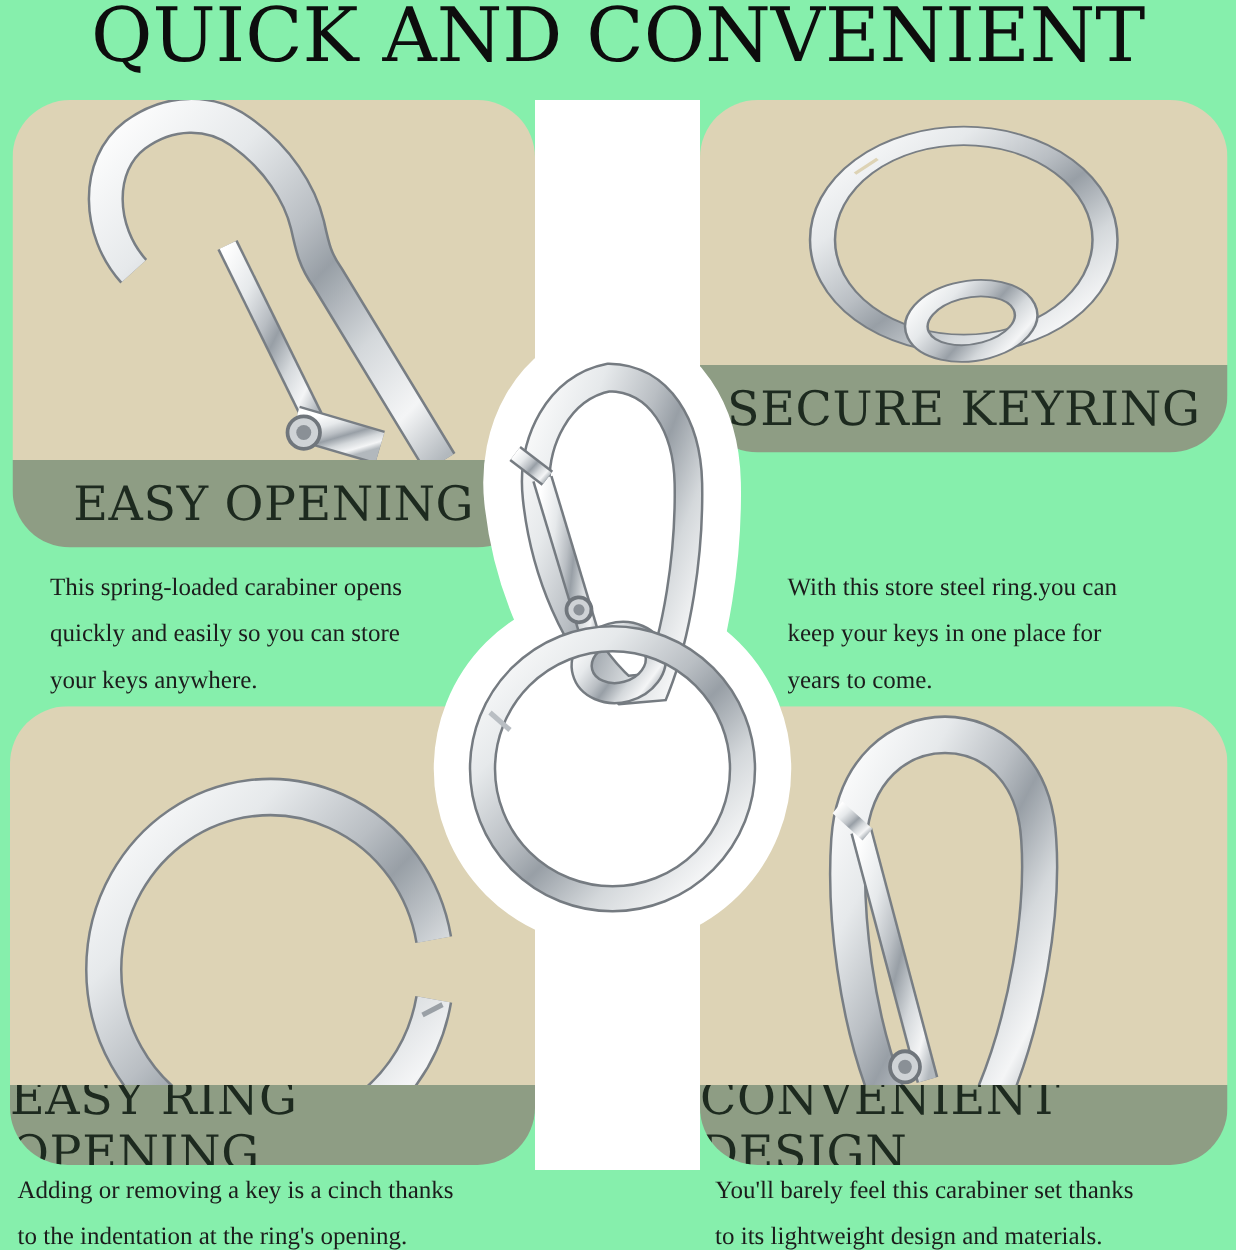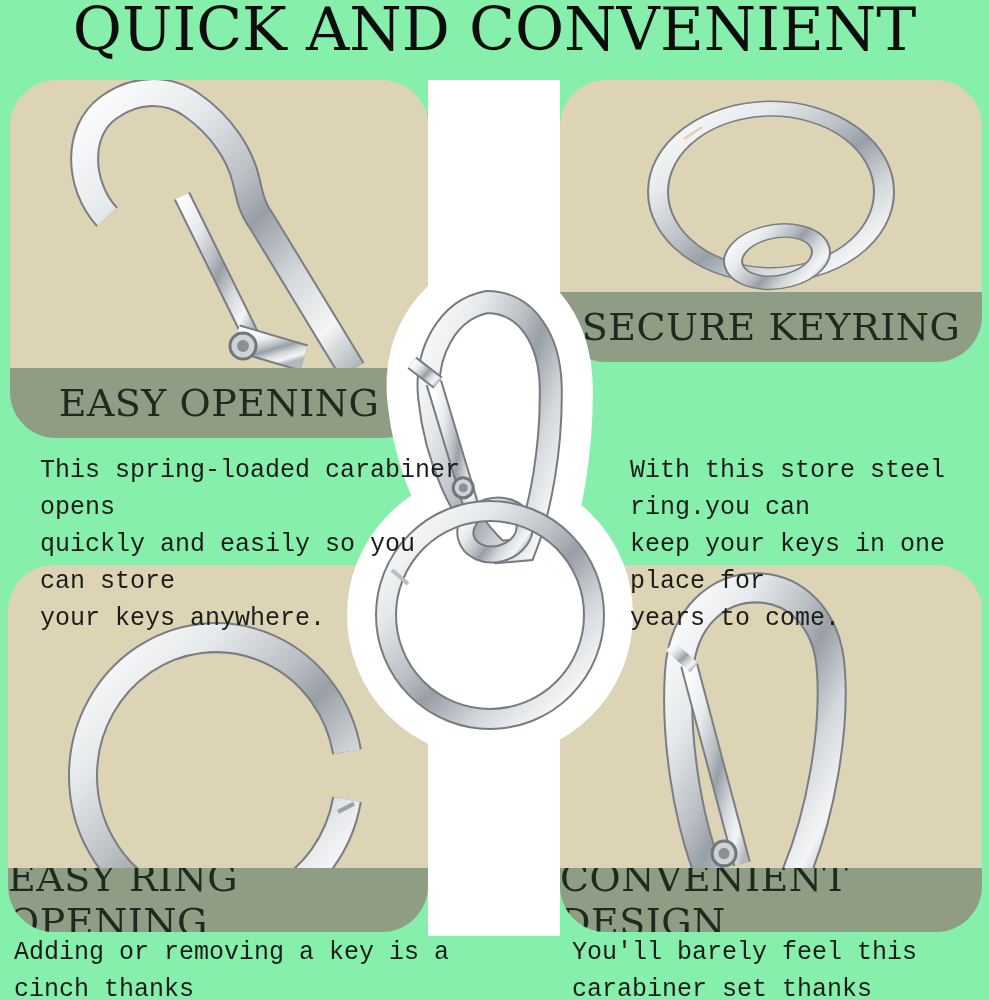--- a/index.html
+++ b/index.html
@@ -13,22 +13,22 @@
   .card-tl{left:10px;top:80px;width:418px;height:358px;}
   .card-tr{left:560px;top:80px;width:422px;height:282px;}
   .card-bl{left:8px;top:565px;width:420px;height:367px;}
   .card-br{left:560px;top:565px;width:422px;height:367px;}
   .photo{flex:1 1 auto;background:#ddd3b5;position:relative;}
   .photo svg{position:absolute;left:0;top:0;width:100%;height:100%;display:block;}
   .banner{flex:0 0 auto;background:#8e9d84;display:flex;align-items:center;justify-content:center;}
   .card-tl .banner,.card-tr .banner{height:70px;}
   .card-bl .banner,.card-br .banner{height:64px;}
   .banner span{font-family:"DejaVu Serif",serif;font-size:38px;letter-spacing:0.5px;color:#1d2a1f;}
-  .desc{position:absolute;margin:0;z-index:4;font-family:Liberation Mono, monospace;
-        font-size:25px;line-height:37px;color:#1c1c1c;white-space:pre-line;}
+  .desc{position:absolute;margin:0;z-index:4;font-family:Liberation Serif, serif;
+        font-size:20px;line-height:37px;color:#1c1c1c;white-space:pre-line;}
   .desc-tl{left:40px;top:452px;width:430px;}
   .desc-tr{left:630px;top:452px;width:360px;}
   .desc-bl{left:14px;top:934px;width:460px;}
   .desc-br{left:572px;top:934px;width:440px;}
   .center-strip{position:absolute;left:428px;top:80px;width:132px;height:856px;
                 background:#ffffff;z-index:2;}
   .center-product{position:absolute;left:330px;top:250px;width:330px;height:510px;z-index:3;}
 </style>
 </head>
 <body>

